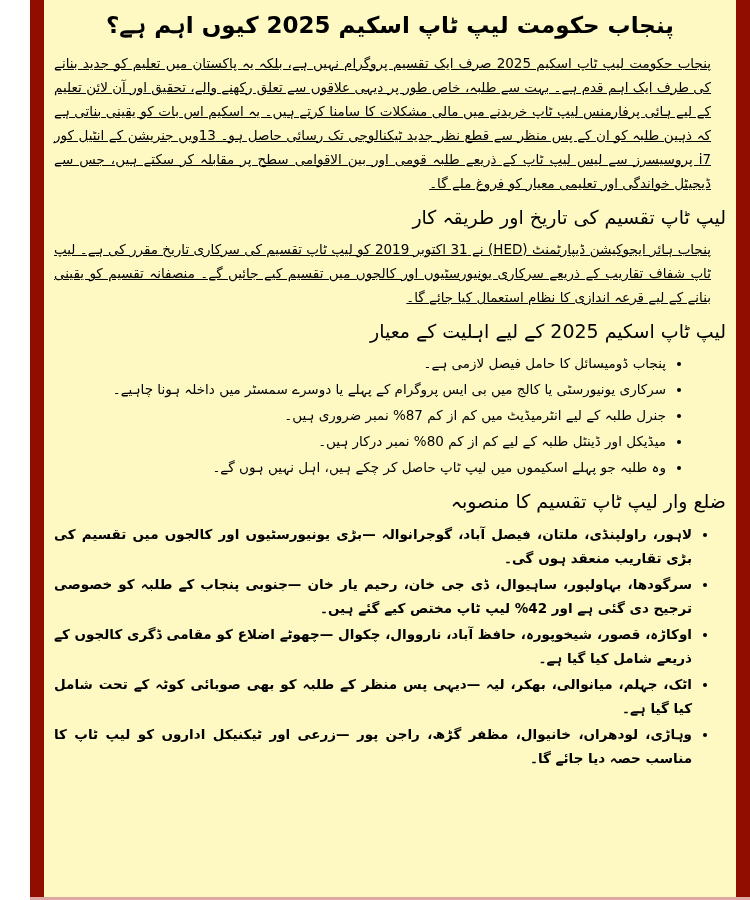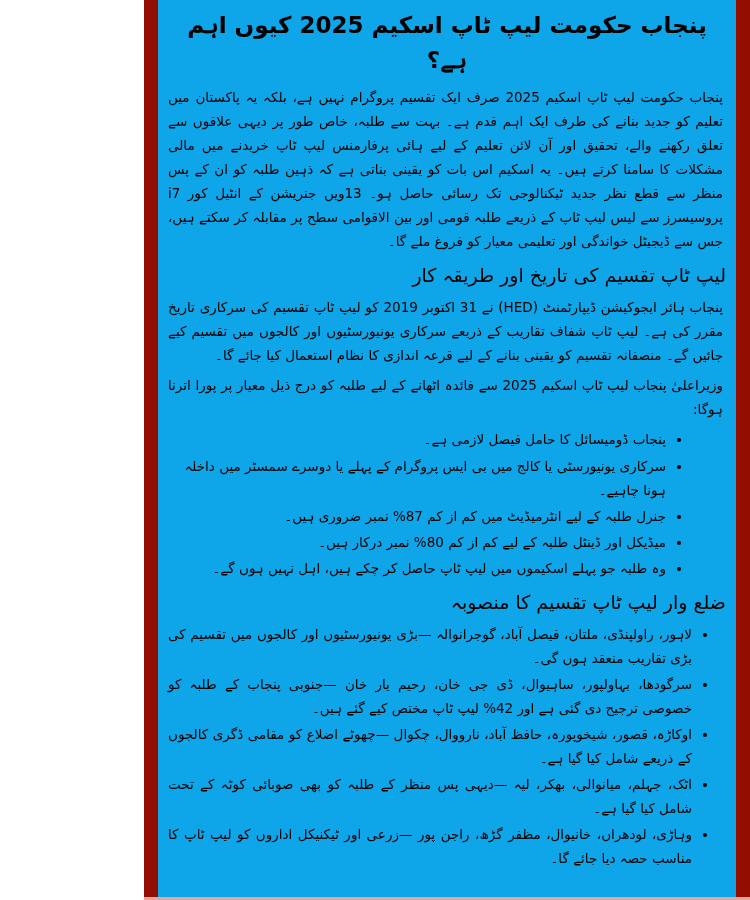--- a/index.html
+++ b/index.html
@@ -1,19 +1,19 @@
 <!DOCTYPE html>
 <html lang="ur" dir="rtl"><head>
 <meta charset="utf-8">
 <style>
   html,body{margin:0;padding:0;background:#ffffff;}
   .page{
     position:relative;
-    width:606px;height:900px;
-    background:#0ea5e9;
+    width:720px;height:900px;
+    background:#fef9c3;
     overflow:hidden;
     font-family:"DejaVu Sans",sans-serif;
     color:#000000;
     direction:rtl;
     box-sizing:border-box;
   }
   .side-border{
     position:absolute;top:0;bottom:0;width:14px;
     background:#900d00;z-index:2;
   }
@@ -30,24 +30,25 @@
     overflow:hidden;
   }
   h1.title{
     margin:2px 0 8px 0;
     text-align:center;
     font-size:23px;
     font-weight:bold;
     line-height:1.5;
   }
   p.para{
-    margin:0 3px 6px 0;
+    margin:0 15px 6px 0;
     font-size:13.5px;
     line-height:1.78;
     text-align:justify;
+    text-decoration:underline;
   }
   h2.section-heading{
     margin:2px 0 4px 0;
     font-size:19px;
     font-weight:normal;
     line-height:1.7;
     text-align:right;
   }
   ul.bullet-list{
     margin:0 0 6px 0;
@@ -55,39 +56,39 @@
     list-style:disc;
   }
   ul.bullet-list li{
     font-size:13.5px;
     line-height:1.78;
     text-align:right;
     margin:0 0 2px 0;
   }
   ul.bullet-list li::marker{color:#000;}
   ul.bullet-list.district{padding-right:34px;}
-  ul.bullet-list.district li{text-align:justify;}
+  ul.bullet-list.district li{text-align:justify;font-weight:bold;}
 </style>
 </head>
 <body>
 
 <div class="page">
   <div class="side-border right"></div>
   <div class="side-border left"></div>
   <div class="bottom-strip"></div>
 
   <div class="content">
     <h1 class="title">پنجاب حکومت لیپ ٹاپ اسکیم 2025 کیوں اہم ہے؟</h1>
 
     <p class="para">پنجاب حکومت لیپ ٹاپ اسکیم 2025 صرف ایک تقسیم پروگرام نہیں ہے، بلکہ یہ پاکستان میں تعلیم کو جدید بنانے کی طرف ایک اہم قدم ہے۔ بہت سے طلبہ، خاص طور پر دیہی علاقوں سے تعلق رکھنے والے، تحقیق اور آن لائن تعلیم کے لیے ہائی پرفارمنس لیپ ٹاپ خریدنے میں مالی مشکلات کا سامنا کرتے ہیں۔ یہ اسکیم اس بات کو یقینی بناتی ہے کہ ذہین طلبہ کو ان کے پس منظر سے قطع نظر جدید ٹیکنالوجی تک رسائی حاصل ہو۔ 13ویں جنریشن کے انٹیل کور i7 پروسیسرز سے لیس لیپ ٹاپ کے ذریعے طلبہ قومی اور بین الاقوامی سطح پر مقابلہ کر سکتے ہیں، جس سے ڈیجیٹل خواندگی اور تعلیمی معیار کو فروغ ملے گا۔</p>
 
     <h2 class="section-heading">لیپ ٹاپ تقسیم کی تاریخ اور طریقہ کار</h2>
     <p class="para">پنجاب ہائر ایجوکیشن ڈیپارٹمنٹ (HED) نے 31 اکتوبر 2019 کو لیپ ٹاپ تقسیم کی سرکاری تاریخ مقرر کی ہے۔ لیپ ٹاپ شفاف تقاریب کے ذریعے سرکاری یونیورسٹیوں اور کالجوں میں تقسیم کیے جائیں گے۔ منصفانہ تقسیم کو یقینی بنانے کے لیے قرعہ اندازی کا نظام استعمال کیا جائے گا۔</p>
 
-    <p class="para">وزیراعلیٰ پنجاب لیپ ٹاپ اسکیم 2025 سے فائدہ اٹھانے کے لیے طلبہ کو درج ذیل معیار پر پورا اترنا ہوگا:</p>
+    <h2 class="section-heading">لیپ ٹاپ اسکیم 2025 کے لیے اہلیت کے معیار</h2>
     <ul class="bullet-list">
       <li>پنجاب ڈومیسائل کا حامل فیصل لازمی ہے۔</li>
       <li>سرکاری یونیورسٹی یا کالج میں بی ایس پروگرام کے پہلے یا دوسرے سمسٹر میں داخلہ ہونا چاہیے۔</li>
       <li>جنرل طلبہ کے لیے انٹرمیڈیٹ میں کم از کم 87% نمبر ضروری ہیں۔</li>
       <li>میڈیکل اور ڈینٹل طلبہ کے لیے کم از کم 80% نمبر درکار ہیں۔</li>
       <li>وہ طلبہ جو پہلے اسکیموں میں لیپ ٹاپ حاصل کر چکے ہیں، اہل نہیں ہوں گے۔</li>
     </ul>
 
     <h2 class="section-heading">ضلع وار لیپ ٹاپ تقسیم کا منصوبہ</h2>
     <ul class="bullet-list district">

